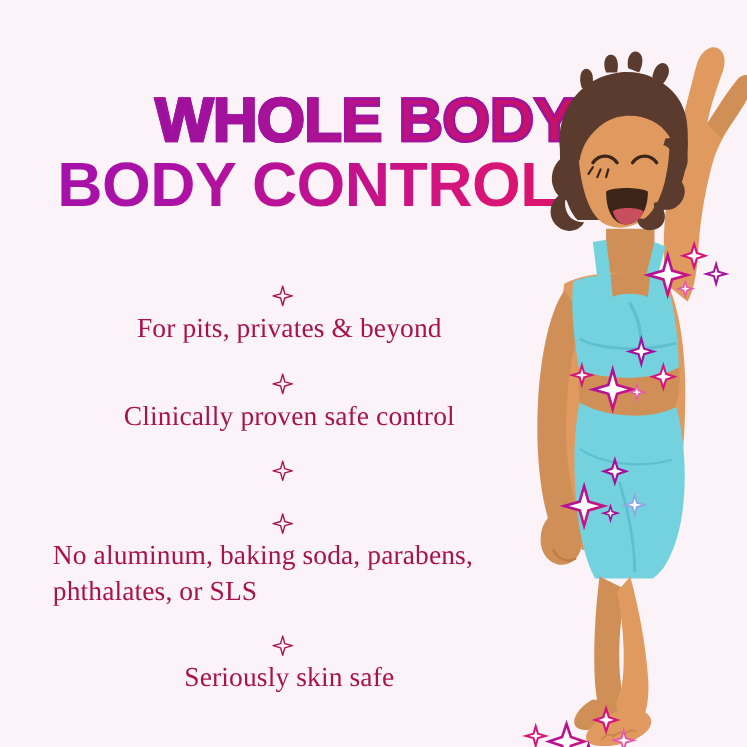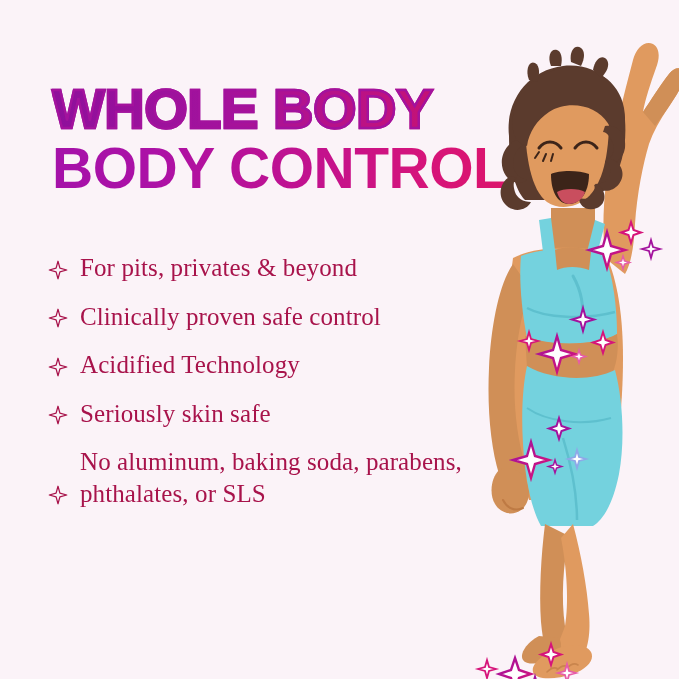--- a/index.html
+++ b/index.html
@@ -37,20 +37,21 @@
   }
   .hl-outline {
     font-size: 56px;
     color: transparent;
     -webkit-text-stroke: 2.4px #A3129D;
     background: linear-gradient(90deg, #8E0F9B 0%, #A3129D 35%, #C0127F 72%, #C9135E 100%);
     -webkit-background-clip: text;
     background-clip: text;
     -webkit-text-fill-color: transparent;
     position: relative;
+    text-align: right;
   }
   .hl-solid {
     font-size: 57px;
     margin-top: 6px;
     background: linear-gradient(90deg, #A511A9 0%, #AC11A6 22%, #C4128C 58%, #D6147A 80%, #DD1468 100%);
     -webkit-background-clip: text;
     background-clip: text;
     color: transparent;
     -webkit-text-fill-color: transparent;
   }
@@ -60,22 +61,23 @@
     position: absolute;
     left: 48px;
     top: 252px;
     width: 430px;
     list-style: none;
     margin: 0;
     padding: 0;
   }
   .bullet-row {
     display: flex;
-    align-items: flex-end;
+    align-items: center;
     margin-bottom: 17px;
+    flex-direction: column;
   }
   .bullet-row:last-child { margin-bottom: 0; }
   .bullet-star {
     flex: 0 0 auto;
     width: 20px;
     height: 26px;
     margin-right: 12px;
     margin-top: 5px;
   }
   .bullet-text {
@@ -122,37 +124,36 @@
         </svg>
       </span>
       <span class="bullet-text">Clinically proven safe control</span>
     </li>
     <li class="bullet-row">
       <span class="bullet-star">
         <svg viewBox="0 0 24 24" width="20" height="24" aria-hidden="true">
           <path d="M12 1.5 L14.3 9.7 L22.5 12 L14.3 14.3 L12 22.5 L9.7 14.3 L1.5 12 L9.7 9.7 Z" fill="none" stroke="#A8134B" stroke-width="1.5" stroke-linejoin="round"></path>
         </svg>
       </span>
-      <span class="bullet-text">Acidified Technology</span>
+    </li>
+    <li class="bullet-row">
+      <span class="bullet-star">
+        <svg viewBox="0 0 24 24" width="20" height="24" aria-hidden="true">
+          <path d="M12 1.5 L14.3 9.7 L22.5 12 L14.3 14.3 L12 22.5 L9.7 14.3 L1.5 12 L9.7 9.7 Z" fill="none" stroke="#A8134B" stroke-width="1.5" stroke-linejoin="round"></path>
+        </svg>
+      </span>
+      <span class="bullet-text">No aluminum, baking soda, parabens, phthalates, or SLS</span>
     </li>
     <li class="bullet-row">
       <span class="bullet-star">
         <svg viewBox="0 0 24 24" width="20" height="24" aria-hidden="true">
           <path d="M12 1.5 L14.3 9.7 L22.5 12 L14.3 14.3 L12 22.5 L9.7 14.3 L1.5 12 L9.7 9.7 Z" fill="none" stroke="#A8134B" stroke-width="1.5" stroke-linejoin="round"></path>
         </svg>
       </span>
       <span class="bullet-text">Seriously skin safe</span>
-    </li>
-    <li class="bullet-row">
-      <span class="bullet-star">
-        <svg viewBox="0 0 24 24" width="20" height="24" aria-hidden="true">
-          <path d="M12 1.5 L14.3 9.7 L22.5 12 L14.3 14.3 L12 22.5 L9.7 14.3 L1.5 12 L9.7 9.7 Z" fill="none" stroke="#A8134B" stroke-width="1.5" stroke-linejoin="round"></path>
-        </svg>
-      </span>
-      <span class="bullet-text">No aluminum, baking soda, parabens, phthalates, or SLS</span>
     </li>
   </ul>
 
   <div class="figure">
     <svg width="228" height="671" viewBox="0 0 228 671" aria-hidden="true">
       <defs>
         <linearGradient id="sparkGrad" x1="0" y1="0" x2="1" y2="1">
           <stop offset="0%" stop-color="#A3129D"></stop>
           <stop offset="100%" stop-color="#D6147A"></stop>
         </linearGradient>

